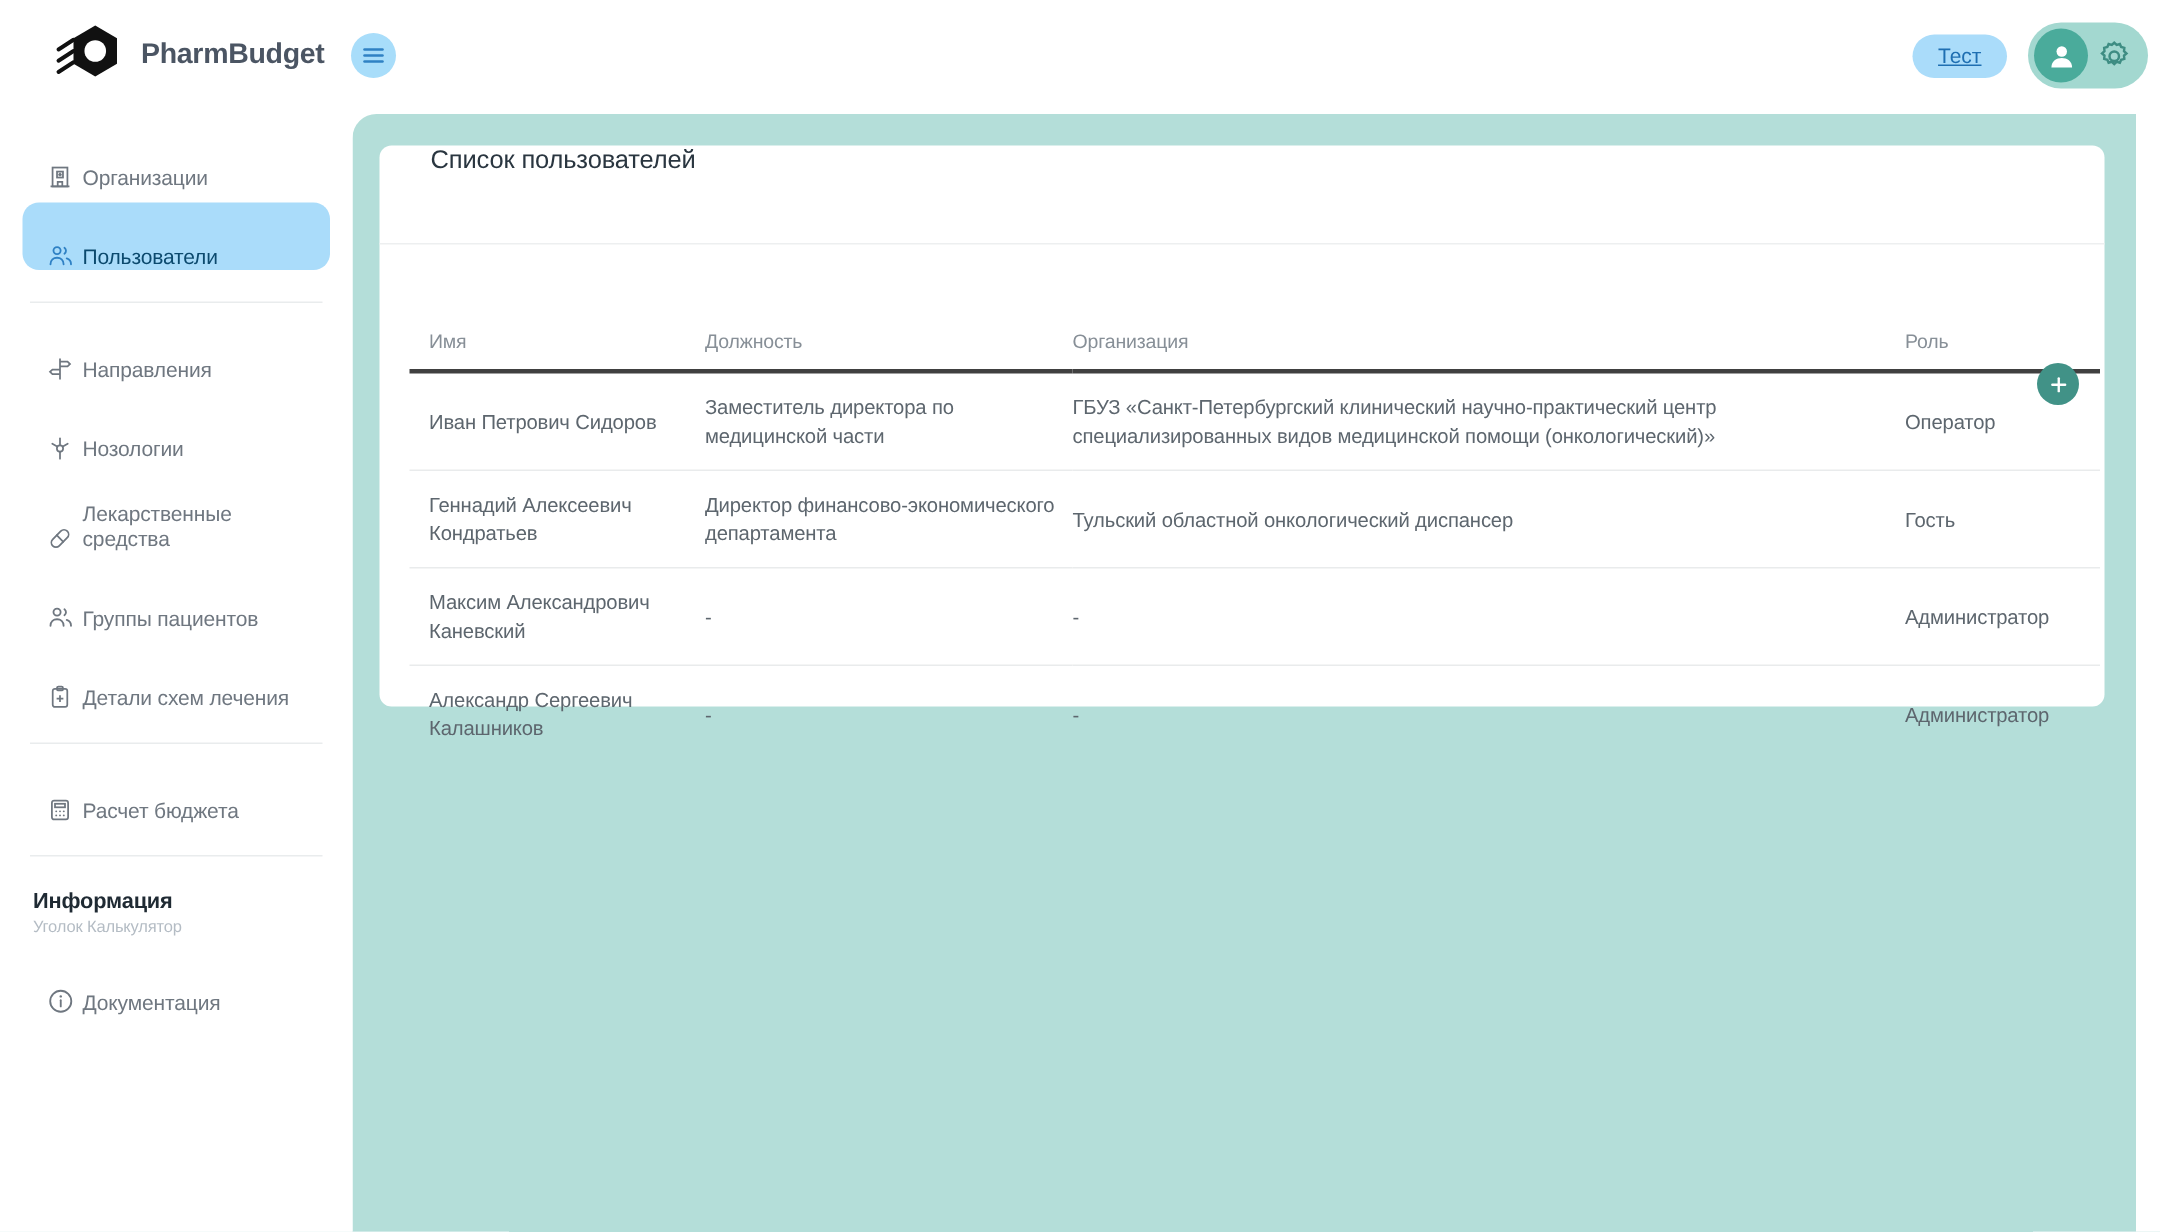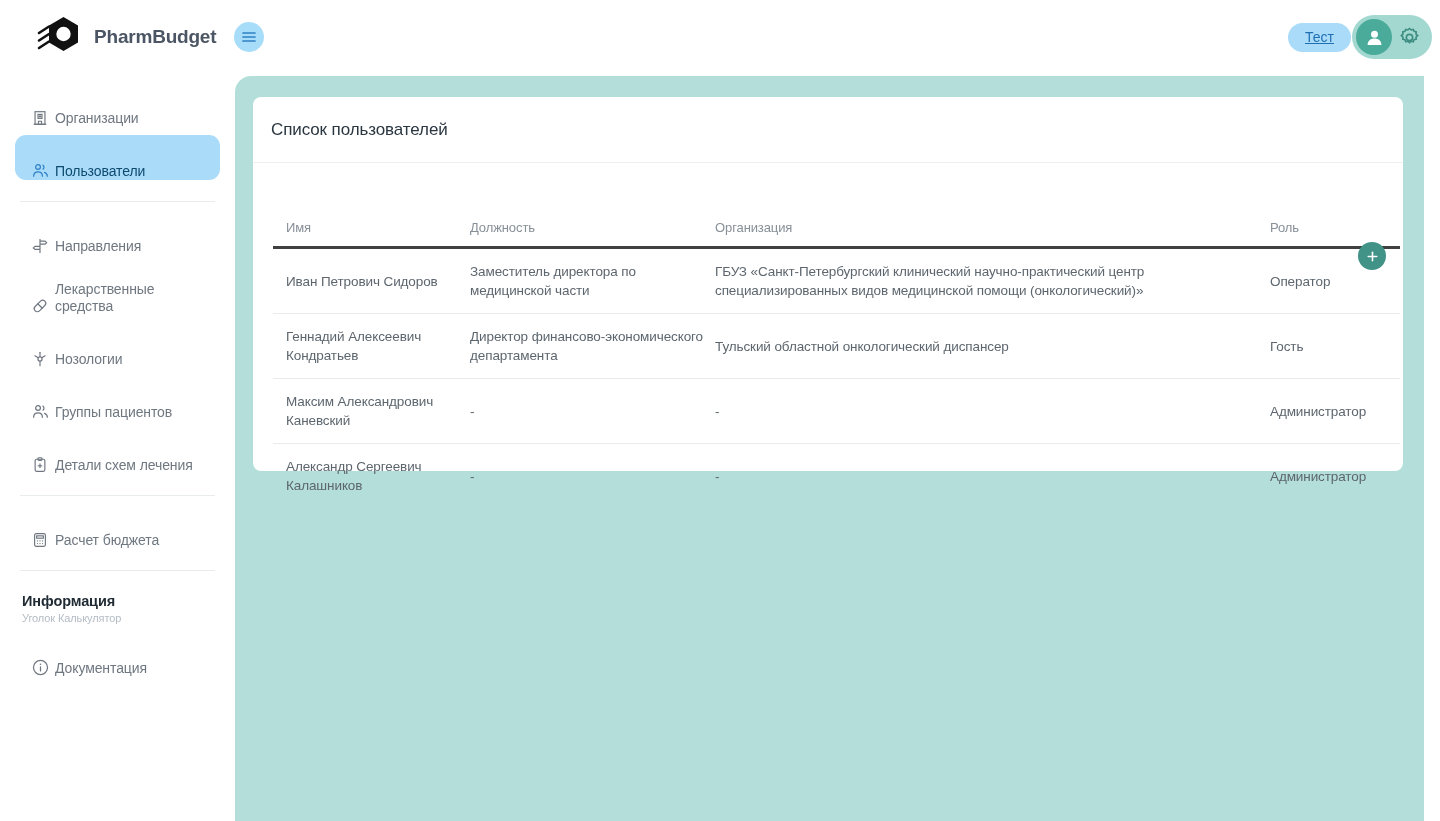--- a/index.html
+++ b/index.html
@@ -28,21 +28,21 @@
     width: 30px; height: 30px; border-radius: 50%;
     background: #a8ddfa;
     margin-left: 18px;
     display: flex; align-items: center; justify-content: center;
     cursor: pointer; border: none;
   }
   .hamburger-btn svg { display: block; }
 
   .topbar-right {
     margin-left: auto; margin-right: 24px;
-    display: flex; align-items: center; gap: 1px;
+    display: flex; align-items: center; gap: 14px;
   }
   .test-pill {
     background: #aadcfa; color: #1f6fb2;
     border-radius: 16px; padding: 7px 17px 8px;
     font-size: 14px; text-decoration: underline;
     cursor: pointer; border: none; line-height: 1;
   }
   .user-cluster {
     background: #a3d8d0;
     border-radius: 24px;
@@ -96,22 +96,22 @@
     border-radius: 16px 0 0 0;
   }
   .card {
     position: absolute; top: 97px; left: 253px;
     width: 1150px; height: 374px;
     background: #ffffff;
     border-radius: 8px;
   }
   .card-header {
     height: 66px;
-    display: flex; align-items: center;
-    padding-left: 18px;
+    display: flex; 
+    padding-left: 34px;
     border-bottom: 1px solid #edeff0;
   }
   .card-title { font-size: 17px; color: #2a3640; letter-spacing: -0.1px; }
 
   .card-body { position: relative; padding: 0 20px; }
   .add-btn {
     position: absolute; right: 17px; top: 22px;
     width: 28px; height: 28px; border-radius: 50%;
     background: #419287; border: none; cursor: pointer;
     display: flex; align-items: center; justify-content: center;
@@ -222,41 +222,41 @@
     <span class="ico">
       <svg width="18" height="18" viewBox="0 0 20 20" fill="none" stroke="#6f7780" stroke-width="1.3">
         <line x1="10" y1="2.2" x2="10" y2="17.8"></line>
         <path d="M10 4.6 h5.6 l1.8 1.7 -1.8 1.7 H10"></path>
         <path d="M10 10.4 H4.4 l-1.8 1.7 1.8 1.7 H10"></path>
       </svg>
     </span>
     <span class="lbl">Направления</span>
   </div>
 
-  <div class="nav-item tall">
-    <span class="ico">
-      <svg width="18" height="18" viewBox="0 0 20 20" fill="none" stroke="#6f7780" stroke-width="1.3">
-        <rect x="2.4" y="6.6" width="15.2" height="6.8" rx="3.4" transform="rotate(-45 10 10)"></rect>
-        <line x1="7.2" y1="7.2" x2="12.8" y2="12.8"></line>
-      </svg>
-    </span>
-    <span class="lbl">Лекарственные средства</span>
-  </div>
-
   <div class="nav-item">
     <span class="ico">
       <svg width="18" height="18" viewBox="0 0 20 20" fill="none" stroke="#6f7780" stroke-width="1.3" stroke-linecap="round">
         <circle cx="10" cy="10" r="2.3"></circle>
         <line x1="10" y1="2.5" x2="10" y2="7.2"></line>
         <line x1="10" y1="12.8" x2="10" y2="17.5"></line>
         <line x1="4.3" y1="6.4" x2="7.9" y2="8.5"></line>
         <line x1="15.7" y1="6.4" x2="12.1" y2="8.5"></line>
       </svg>
     </span>
     <span class="lbl">Нозологии</span>
+  </div>
+
+  <div class="nav-item tall">
+    <span class="ico">
+      <svg width="18" height="18" viewBox="0 0 20 20" fill="none" stroke="#6f7780" stroke-width="1.3">
+        <rect x="2.4" y="6.6" width="15.2" height="6.8" rx="3.4" transform="rotate(-45 10 10)"></rect>
+        <line x1="7.2" y1="7.2" x2="12.8" y2="12.8"></line>
+      </svg>
+    </span>
+    <span class="lbl">Лекарственные средства</span>
   </div>
 
   <div class="nav-item">
     <span class="ico">
       <svg width="19" height="19" viewBox="0 0 20 20" fill="none" stroke="#6f7780" stroke-width="1.3" stroke-linecap="round">
         <circle cx="7.4" cy="6.4" r="2.5"></circle>
         <path d="M2.8 16 c0-3 2.1-4.6 4.6-4.6 c2.5 0 4.6 1.6 4.6 4.6"></path>
         <path d="M12.6 4.4 a2.6 2.6 0 0 1 0 4.2"></path>
         <path d="M14.2 11.9 c1.9 .6 3 2.1 3 4.1"></path>
       </svg>

